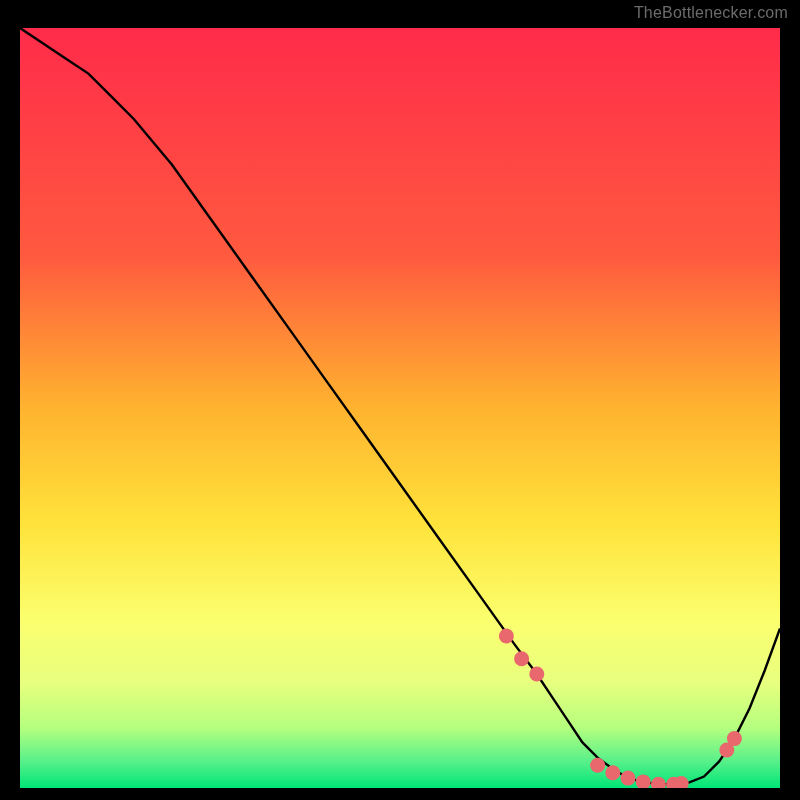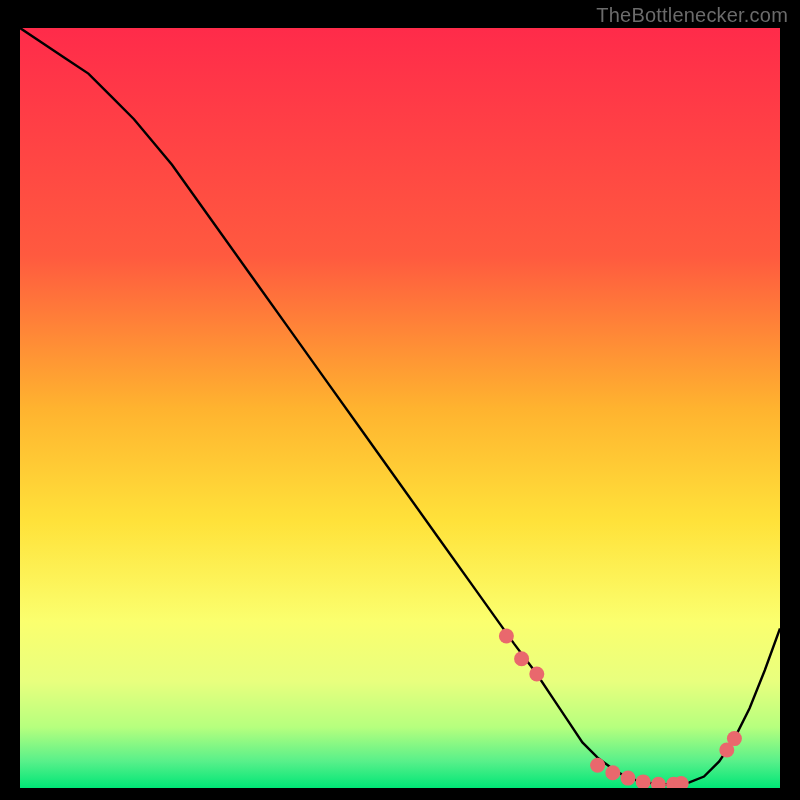--- a/index.html
+++ b/index.html
@@ -3,21 +3,21 @@
 <meta charset="utf-8">
 <style>
   * { margin: 0; padding: 0; box-sizing: border-box; }
   html, body { width: 800px; height: 800px; background: #000; overflow: hidden; }
   .wrap { position: relative; width: 800px; height: 800px; background: #000; }
   .attribution {
     position: absolute;
     top: 4px;
     right: 12px;
     font-family: Arial, Helvetica, sans-serif;
-    font-size: 20px;
+    font-size: 16px;
     color: #6b6b6b;
     letter-spacing: 0.2px;
   }
   .plot {
     position: absolute;
     left: 20px;
     top: 28px;
     width: 760px;
     height: 760px;
   }

